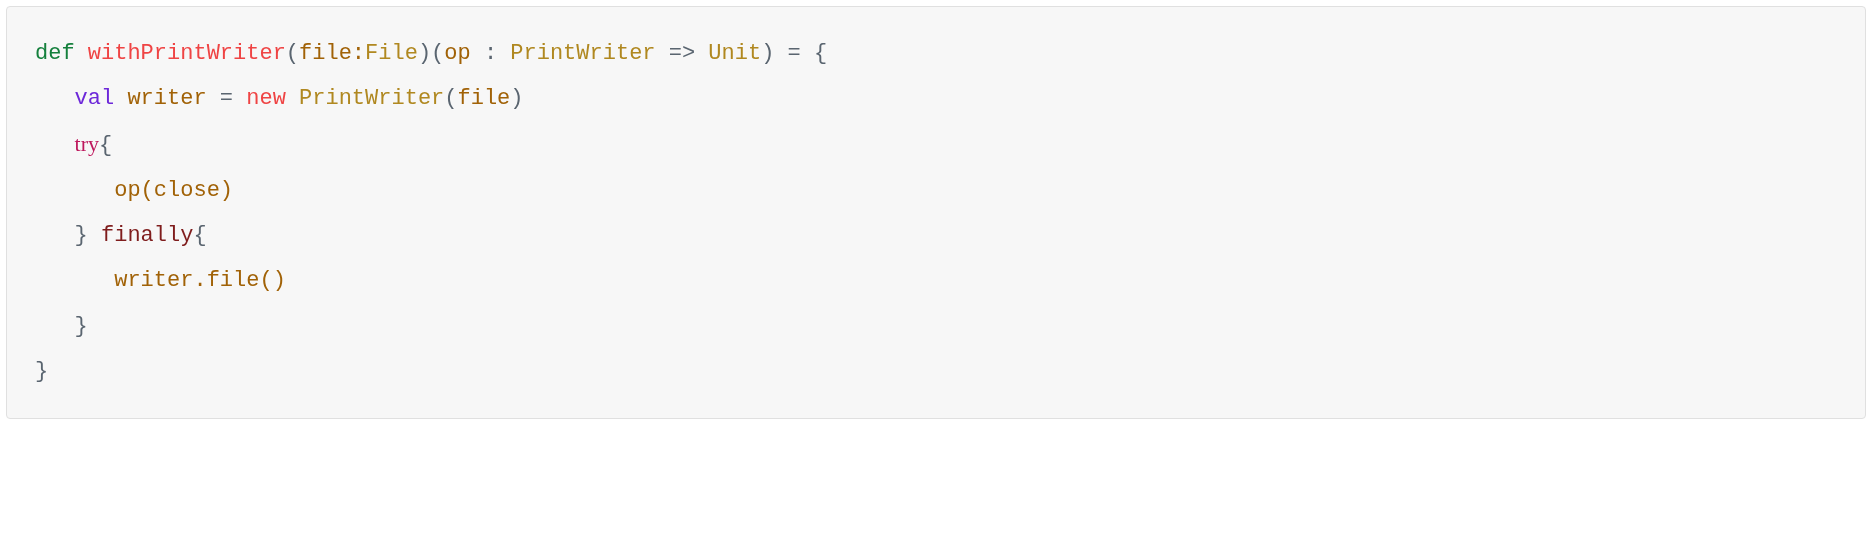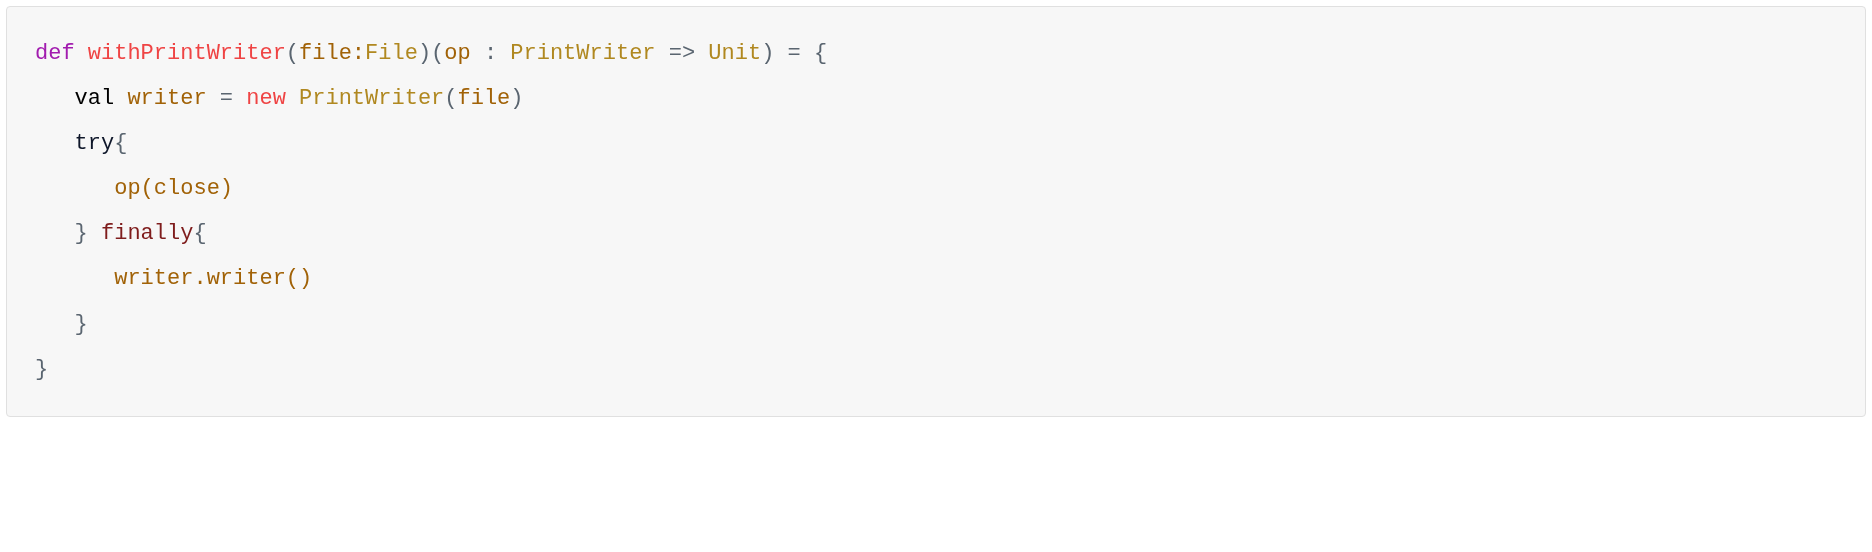--- a/index.html
+++ b/index.html
@@ -17,33 +17,33 @@
       border: 1px solid #e0e0e0;
       border-radius: 4px;
       padding: 24px 28px;
       margin: 6px;
       font-size: 22px;
       line-height: 2.05;
       color: #5a6570;
       white-space: pre;
       overflow-x: auto;
     }
-    .kw-def { color: #a21caf; }
-    .kw-val { color: #000000; margin-top: 40px; }
+    .kw-def { color: #15803d; }
+    .kw-val { color: #6d28d9; margin-top: 40px; }
     .kw-new { color: #ef4444; }
-    .kw-try { color: #0f172a; }
+    .kw-try { color: #be185d; font-family: Liberation Serif, serif; }
     .kw-finally { color: #7f1d1d; margin-top: 31px; }
     .fn-name { color: #ef4444; }
     .type { color: #b08820; }
     .ident { color: #a16207; }
     .punct { color: #5a6570; }
   </style>
 </head>
 <body>
 
 <div class="code-block"><span><span class="kw-def">def</span> <span class="fn-name">withPrintWriter</span><span class="punct">(</span><span class="ident">file:</span><span class="type">File</span><span class="punct">)(</span><span class="ident">op</span><span class="punct"> : </span><span class="type">PrintWriter</span><span class="punct"> =&gt; </span><span class="type">Unit</span><span class="punct">) = {</span></span>
 <span><span>   </span><span class="kw-val">val</span><span> </span><span class="ident">writer</span><span class="punct"> = </span><span class="kw-new">new</span><span> </span><span class="type">PrintWriter</span><span class="punct">(</span><span class="ident">file</span><span class="punct">)</span></span>
 <span><span>   </span><span class="kw-try">try</span><span class="punct">{</span></span>
 <span><span>      </span><span class="ident">op(close)</span></span>
 <span><span>   </span><span class="punct">} </span><span class="kw-finally">finally</span><span class="punct">{</span></span>
-<span><span>      </span><span class="ident">writer.writer()</span></span>
+<span><span>      </span><span class="ident">writer.file()</span></span>
 <span><span>   </span><span class="punct">}</span></span>
 <span><span class="punct">}</span></span></div>
 
 </body></html>

